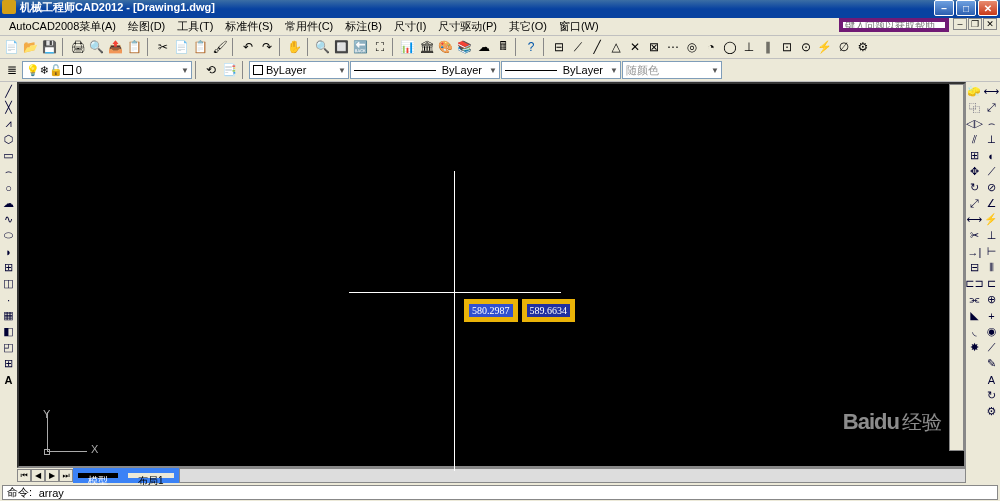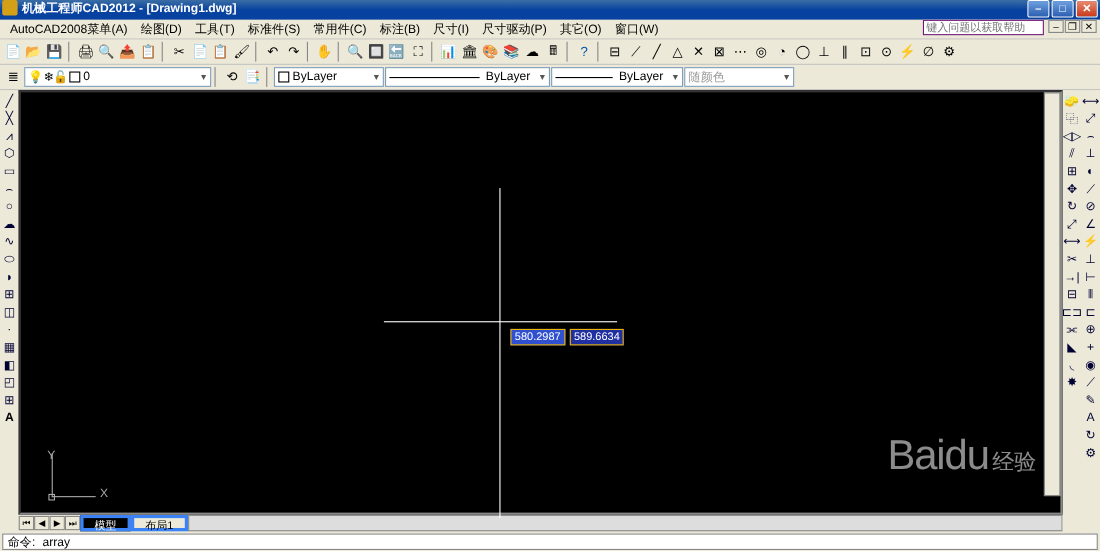--- a/index.html
+++ b/index.html
@@ -8,65 +8,65 @@
 .titlebar { height: 18px; background: linear-gradient(180deg, #3b6ea5 0%, #0842a0 50%, #0842a0 100%); display: flex; padding: 0 2px; }
 .titlebar-icon { width: 14px; height: 14px; background: #d4a017; border-radius: 2px; margin-right: 4px; }
 .titlebar-text { color: #fff; font-size: 11px; font-weight: bold; flex: 1; }
 .titlebar-btns { display: flex; gap: 2px; }
 .titlebar-btn { width: 20px; height: 16px; border: 1px solid #fff; border-radius: 2px; display: flex; align-items: center; justify-content: center; font-weight: bold; color: #fff; font-size: 10px; }
 .tbmin, .tbmax { background: linear-gradient(180deg, #6fa1e0, #2c5fb0); }
 .tbclose { background: linear-gradient(180deg, #e88b6f, #c83a1a); }
 
 .menubar { height: 18px; background: #ece9d8; display: flex; padding: 0 3px; border-bottom: 1px solid #c0c0c0; }
 .menuitem { padding: 1px 6px; color: #000; cursor: pointer; white-space: nowrap; }
-.help-input { margin-left: auto; width: 110px; height: 14px; border: 1px solid #701a75; background: #fff; font-size: 10px; padding: 0 2px; color: #888; }
+.help-input { margin-left: auto; width: 110px; height: 14px; border: 4px solid #701a75; background: #fff; font-size: 10px; padding: 0 2px; color: #888; }
 .doc-btns { display: flex; gap: 1px; margin-left: 4px; }
 .doc-btn { width: 14px; height: 12px; border: 1px solid #888; background: #ece9d8; display: flex; align-items: center; justify-content: center; font-size: 9px; }
 
 .toolbar-row { height: 23px; background: #ece9d8; display: flex; align-items: center; padding: 1px 3px; border-bottom: 1px solid #c0c0c0; gap: 1px; }
 .tbtn { width: 18px; height: 18px; border: 1px solid transparent; display: flex; align-items: center; justify-content: center; cursor: pointer; font-size: 12px; }
 .tsep { width: 4px; height: 18px; border-left: 1px solid #888; margin: 0 2px; }
 .drop-layer { height: 18px; border: 1px solid #7f9db9; background: #fff; display: flex; align-items: center; padding: 0 3px; font-size: 10px; color: #000; position: relative; }
 .drop-layer::after { content: "▼"; position: absolute; right: 2px; font-size: 8px; color: #555; }
 .layer-swatch { width: 10px; height: 10px; border: 1px solid #000; margin-right: 3px; }
 .linesample { flex:1; height:1px; background:#000; }
 
 .work-area { position: absolute; top: 82px; left: 0; right: 0; bottom: 18px; display: flex; }
 .left-toolbox, .right-toolbox { width: 17px; background: #ece9d8; display: flex; flex-direction: column; align-items: center; padding-top: 2px; gap: 1px; }
 .right-panel { display:flex; }
 .vbtn { width: 15px; height: 15px; display: flex; align-items: center; justify-content: center; font-size: 11px; cursor: pointer; border: 1px solid transparent; color: #003; }
 
 .canvas-wrap { flex: 1; display: flex; flex-direction: column; }
 .canvas { flex: 1; background: #000; position: relative; border: 2px inset #888; margin: 0 0 0 0; }
 .scroll-v { width: 15px; background: #ece9d8; border: 1px solid #888; position: absolute; right: 0; top: 0; bottom: 15px; }
 .scroll-h-row { height: 15px; display: flex; background: #ece9d8; }
-.tab { padding: 0 10px; height: 15px; line-height: 15px; font-size: 10px; border: 3px solid #3b82f6; background: #ece9d8; }
+.tab { padding: 0 10px; height: 15px; line-height: 15px; font-size: 10px; border: 5px solid #3b82f6; background: #ece9d8; }
 .tab.active { background: #000; color: #fff; }
 
 .crosshair-v { position: absolute; left: 435px; top: 87px; width: 1px; height: 300px; background: #fff; }
 .crosshair-h { position: absolute; left: 330px; top: 208px; width: 212px; height: 1px; background: #fff; }
 .coord-box { position: absolute; top: 215px; display: flex; gap: 4px; left: 445px; }
-.coord { background: #2030a0; border: 1px solid #eab308; color: #fff; font-size: 10px; padding: 1px 3px; font-family: Liberation Sans, sans-serif; }
+.coord { background: #2030a0; border: 5px solid #eab308; color: #fff; font-size: 10px; padding: 1px 3px; font-family: Liberation Serif, serif; }
 .coord.sel { background: #3050d0; }
 
 .ucs { position: absolute; left: 10px; bottom: 8px; color: #aaa; font-family: monospace; font-size: 11px; }
 .ucs-y { position: absolute; bottom: 38px; left: 14px; }
 .ucs-x { position: absolute; bottom: 3px; left: 62px; }
 .ucs-axes { position: absolute; bottom: 6px; left: 18px; width: 40px; height: 40px; }
 .ucs-axes::before { content:""; position:absolute; left:0; bottom:0; width:1px; height:40px; background:#aaa; }
 .ucs-axes::after { content:""; position:absolute; left:0; bottom:0; width:40px; height:1px; background:#aaa; }
 .ucs-box { position:absolute; left:-3px; bottom:-3px; width:6px; height:6px; border:1px solid #aaa; }
 
 .tabnav { display:flex; align-items:center; height:15px; }
 .tabarrow { width:14px; height:13px; border:1px solid #888; background:#ece9d8; display:flex; align-items:center; justify-content:center; font-size:8px; }
 
 .cmdline { position: absolute; left: 2px; right: 2px; bottom: 1px; height: 15px; border: 1px solid #888; background: #fff; display: flex; align-items: center; padding: 0 4px; font-family: monospace; font-size: 11px; }
 
 .watermark { position: absolute; right: 22px; bottom: 30px; color: rgba(255,255,255,0.55); font-family: Arial; pointer-events: none; text-align: right; }
-.watermark .big { font-size: 38px; font-weight: normal; letter-spacing: -1px; }
+.watermark .big { font-size: 22px; font-weight: bold; letter-spacing: -1px; }
 .watermark .cn { font-size: 20px; }
 .watermark .small { font-size: 13px; letter-spacing: 1px; }
 </style>
 </head>
 <body>
 
 <div class="titlebar">
   <div class="titlebar-icon"></div>
   <div class="titlebar-text">机械工程师CAD2012 - [Drawing1.dwg]</div>
   <div class="titlebar-btns">

